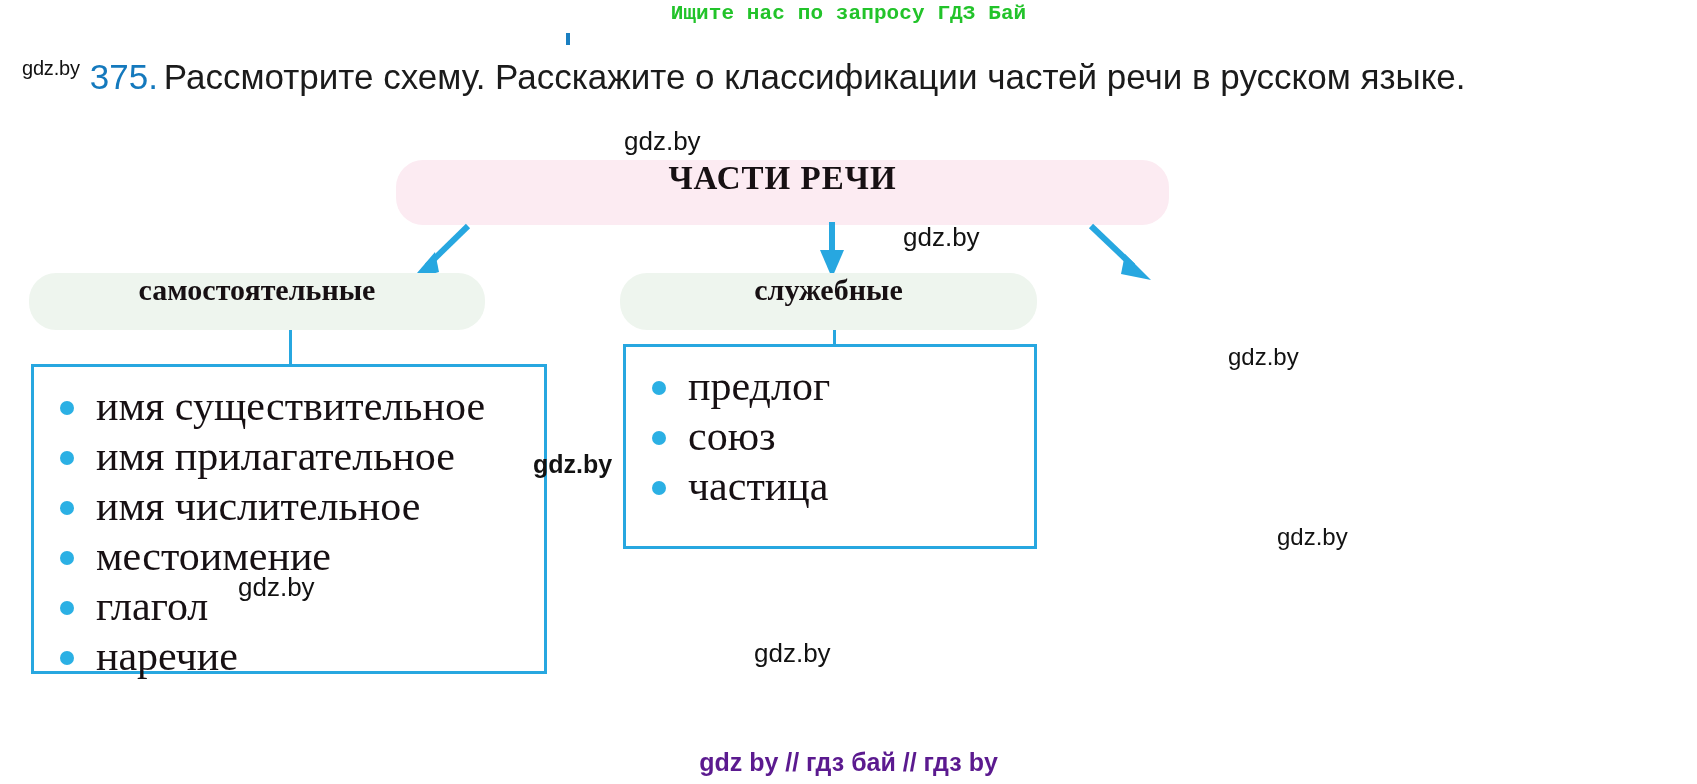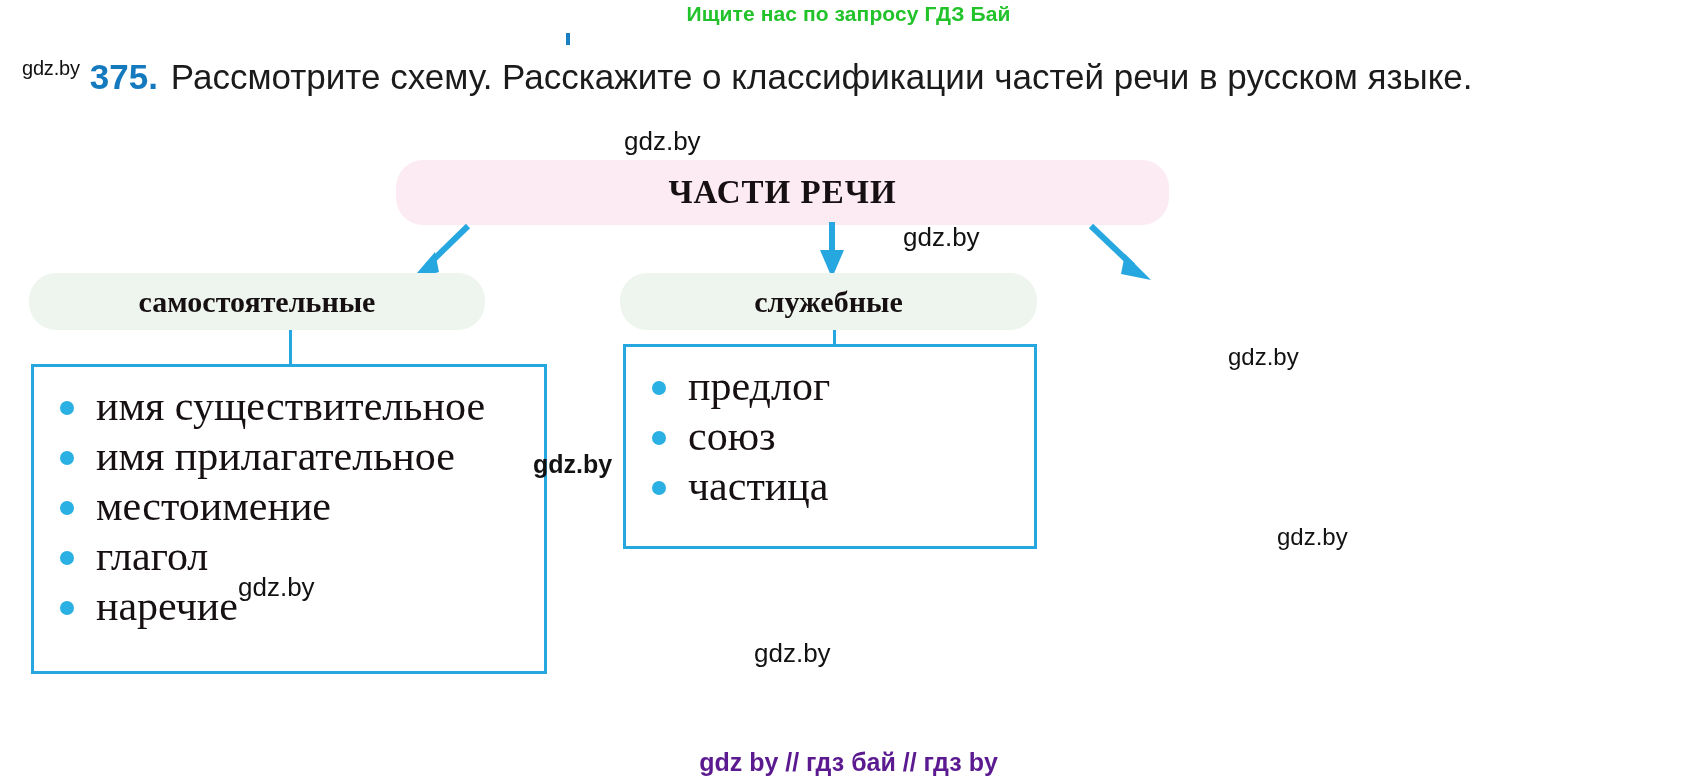--- a/index.html
+++ b/index.html
@@ -17,21 +17,21 @@
   }
 
   
   .banner {
     position: absolute;
     top: 2px;
     left: 0;
     width: 1697px;
     text-align: center;
     color: #22c32a;
-    font-family: Liberation Sans, sans-serif;
+    font-family: Liberation Mono, monospace;
     font-size: 21px;
     font-weight: 700;
     letter-spacing: 0.1px;
     white-space: nowrap;
   }
 
   
   .stray-tick {
     position: absolute;
     left: 566px;
@@ -53,33 +53,33 @@
     color: #1b1b1b;
   }
   .wm-inline {
     font-size: 20px;
     color: #111;
     vertical-align: 14px;
     letter-spacing: -0.2px;
   }
   .ex-num {
     color: #1479bd;
-    font-weight: 700;
+    font-weight: 400;
     font-size: 35px;
     margin-left: 10px;
-    margin-right: 13px;
+    margin-right: 6px;
   }
   .ex-text { color: #1b1b1b; }
 
   
   .box {
     position: absolute;
     box-sizing: border-box;
     display: flex;
-    align-items: center;
+    align-items: flex-start;
     justify-content: center;
     font-family: "Liberation Serif", serif;
     font-weight: 700;
     color: #171013;
     border-radius: 27px;
   }
 
   .box-root {
     left: 396px;
     top: 160px;
@@ -217,20 +217,21 @@
     <span>служебные</span>
   </div>
 
   <div class="stem stem-left"></div>
   <div class="stem stem-right"></div>
 
   <div class="panel panel-left">
     <ul>
       <li>имя существительное</li>
       <li>имя прилагательное</li>
+      <li>имя числительное</li>
       <li>местоимение</li>
       <li>глагол</li>
       <li>наречие</li>
     </ul>
   </div>
 
   <div class="panel panel-right">
     <ul>
       <li>предлог</li>
       <li>союз</li>

